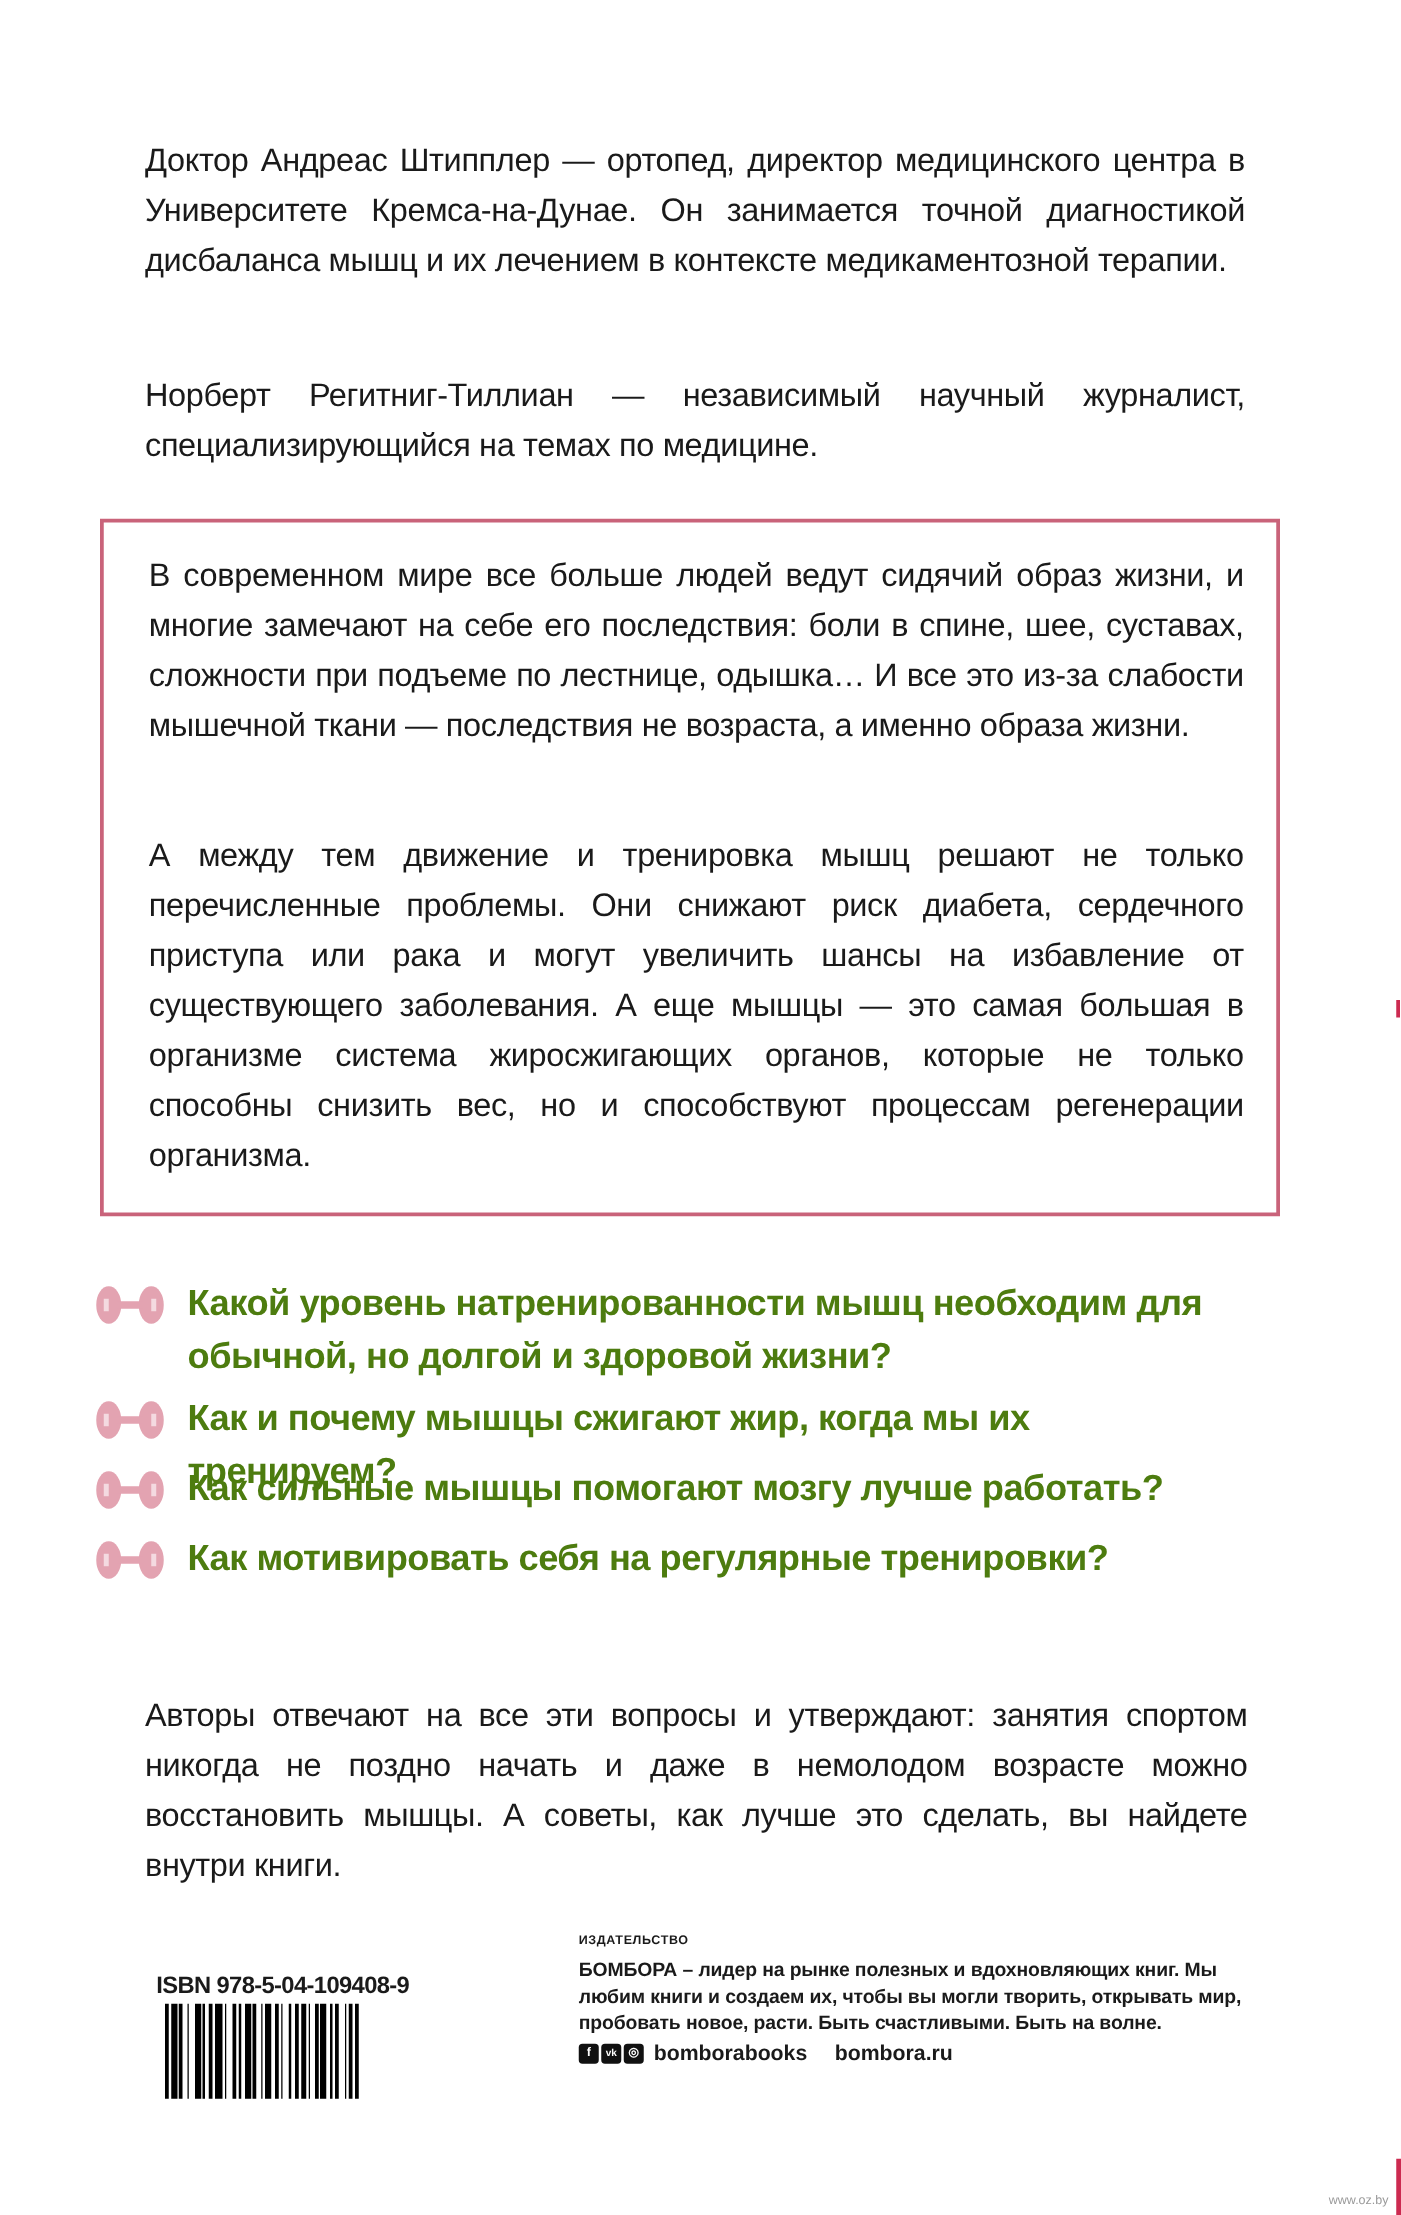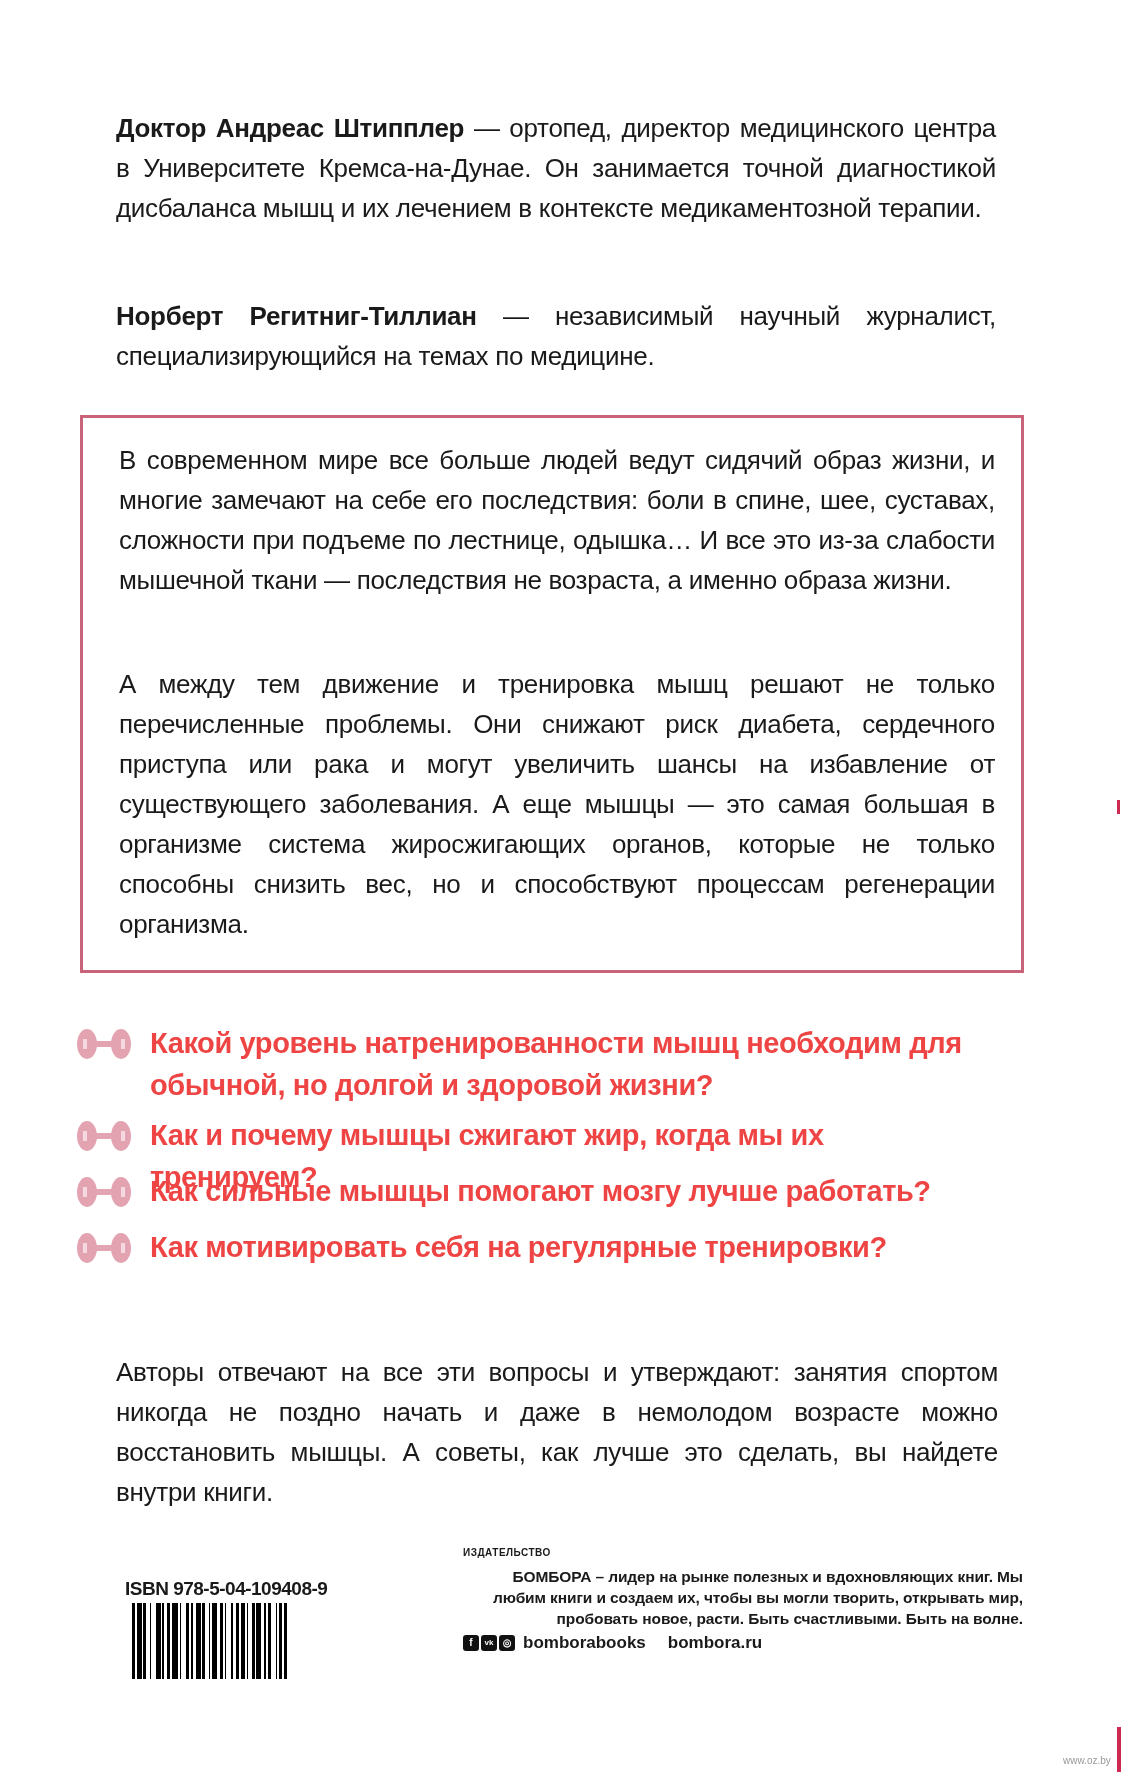--- a/index.html
+++ b/index.html
@@ -1,38 +1,38 @@
 <!DOCTYPE html>
 <html><head>
 <meta charset="utf-8">
 <style>
   html, body { margin: 0; padding: 0; background: #ffffff; }
   body { width: 1121px; height: 1772px; position: relative; overflow: hidden;
          font-family: "Liberation Sans", sans-serif; color: #1a1a1a; }
   .p { position: absolute; left: 116px; width: 880px; font-size: 26px; line-height: 40px;
        text-align: justify; letter-spacing: -0.3px; }
-  .p b { font-weight: bold; }
+  .p b { font-weight: normal; }
   .box { position: absolute; left: 80px; top: 415px; width: 944px; height: 558px;
          border: 3px solid #c9637a; box-sizing: border-box; }
   .box .para { position: absolute; left: 36px; width: 876px; font-size: 26px; line-height: 40px;
                text-align: justify; letter-spacing: -0.3px; }
   .q { position: absolute; left: 74px; display: flex; align-items: flex-start; }
   .q .ico { width: 60px; height: 36px; margin-top: 4px; flex: 0 0 60px; }
-  .q .txt { margin-left: 16px; color: #ef4444; font-weight: bold; font-size: 29px;
+  .q .txt { margin-left: 16px; color: #4d7c0f; font-weight: bold; font-size: 29px;
             line-height: 42px; letter-spacing: -0.4px; width: 820px; }
   .barcode-wrap { position: absolute; left: 124px; top: 1578px; width: 236px; }
   .isbn { font-size: 19px; font-weight: bold; letter-spacing: -0.5px; margin-left: 1px; }
   .bars { display: flex; height: 76px; margin-top: 3px; margin-left: 8px; align-items: stretch; }
   .bars span { display: block; background: #000; }
   .ean { font-family: "Liberation Mono", monospace; font-size: 22px; font-weight: bold;
          letter-spacing: 3px; margin-top: -4px; margin-left: -28px; }
   .pub { position: absolute; left: 463px; top: 1545px; width: 560px; }
   .logo { font-size: 34px; font-weight: bold; letter-spacing: -1px; line-height: 34px; }
   .logo-sub { font-size: 10px; font-weight: bold; letter-spacing: 0.5px; margin-top: 2px; }
-  .pub-text { font-size: 15.5px; font-weight: bold; line-height: 21px; margin-top: 8px; letter-spacing: -0.1px; text-align: right; }
+  .pub-text { font-size: 15.5px; font-weight: bold; line-height: 21px; margin-top: 8px; letter-spacing: -0.1px; }
   .social { display: flex; align-items: center; margin-top: 4px; font-size: 17px; font-weight: bold; }
   .sq { width: 16px; height: 16px; background: #111; border-radius: 3px; color: #fff;
         font-size: 10px; line-height: 16px; text-align: center; margin-right: 2px; }
   .social .handle { margin-left: 6px; text-align: center; }
   .social .site { margin-left: 22px; }
   .watermark { position: absolute; left: 1063px; top: 1755px; font-size: 10px; color: #999;
                font-family: "Liberation Sans", sans-serif; }
   .edge-mark { position: absolute; background: #cc2a50; }
 </style>
 </head>

